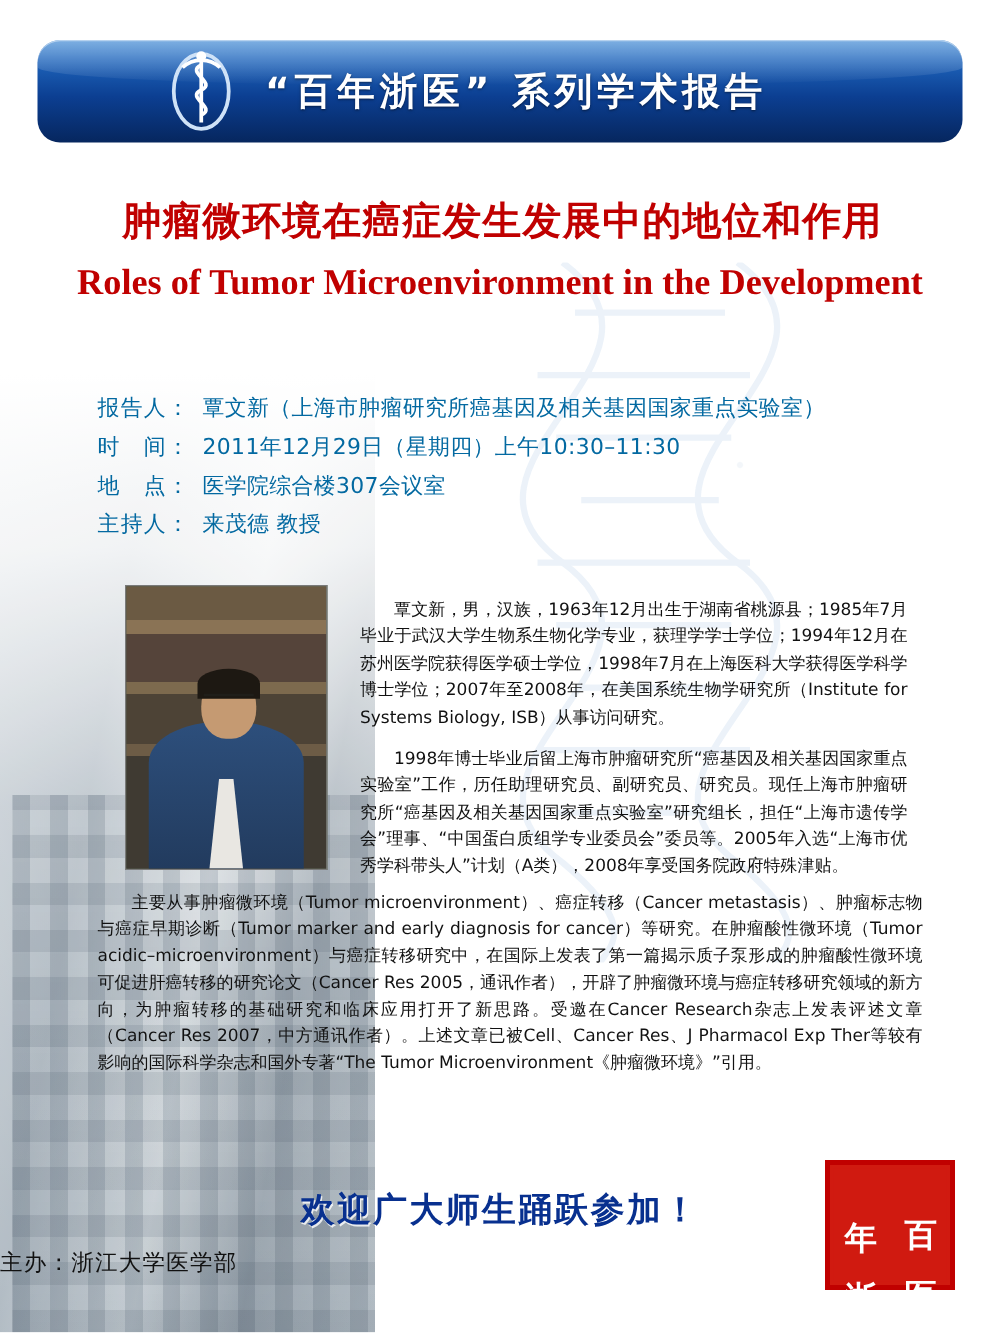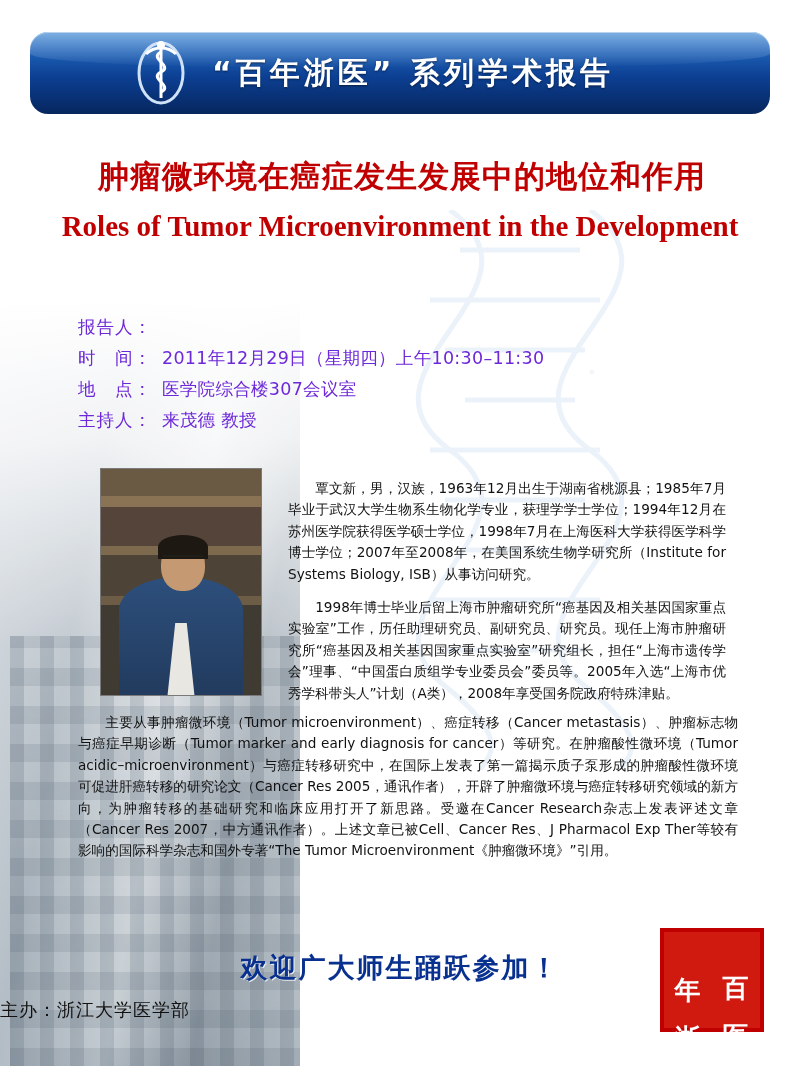--- a/index.html
+++ b/index.html
@@ -133,21 +133,21 @@
     line-height: 36px;
     padding: 0 40px;
   }
 
   
   .meta {
     position: absolute;
     left: 78px;
     top: 312px;
     width: 660px;
-    color: #6d28d9;
+    color: #0369a1;
   }
   .meta-row {
     display: flex;
     align-items: baseline;
     font-size: 17.5px;
     line-height: 31px;
     font-family: "DejaVu Sans", sans-serif;
     white-space: nowrap;
   }
   .meta-label {
@@ -323,20 +323,21 @@
   </div>
 
   <div class="title-cn">肿瘤微环境在癌症发生发展中的地位和作用</div>
   <div class="title-en">
     <div>Roles of Tumor Microenvironment in the Development</div>
   </div>
 
   <div class="meta">
     <div class="meta-row">
       <span class="meta-label">报告人：</span>
+      <span class="meta-value">覃文新（上海市肿瘤研究所癌基因及相关基因国家重点实验室）</span>
     </div>
     <div class="meta-row">
       <span class="meta-label">时　间：</span>
       <span class="meta-value">2011年12月29日（星期四）上午10:30–11:30</span>
     </div>
     <div class="meta-row">
       <span class="meta-label">地　点：</span>
       <span class="meta-value">医学院综合楼307会议室</span>
     </div>
     <div class="meta-row">

